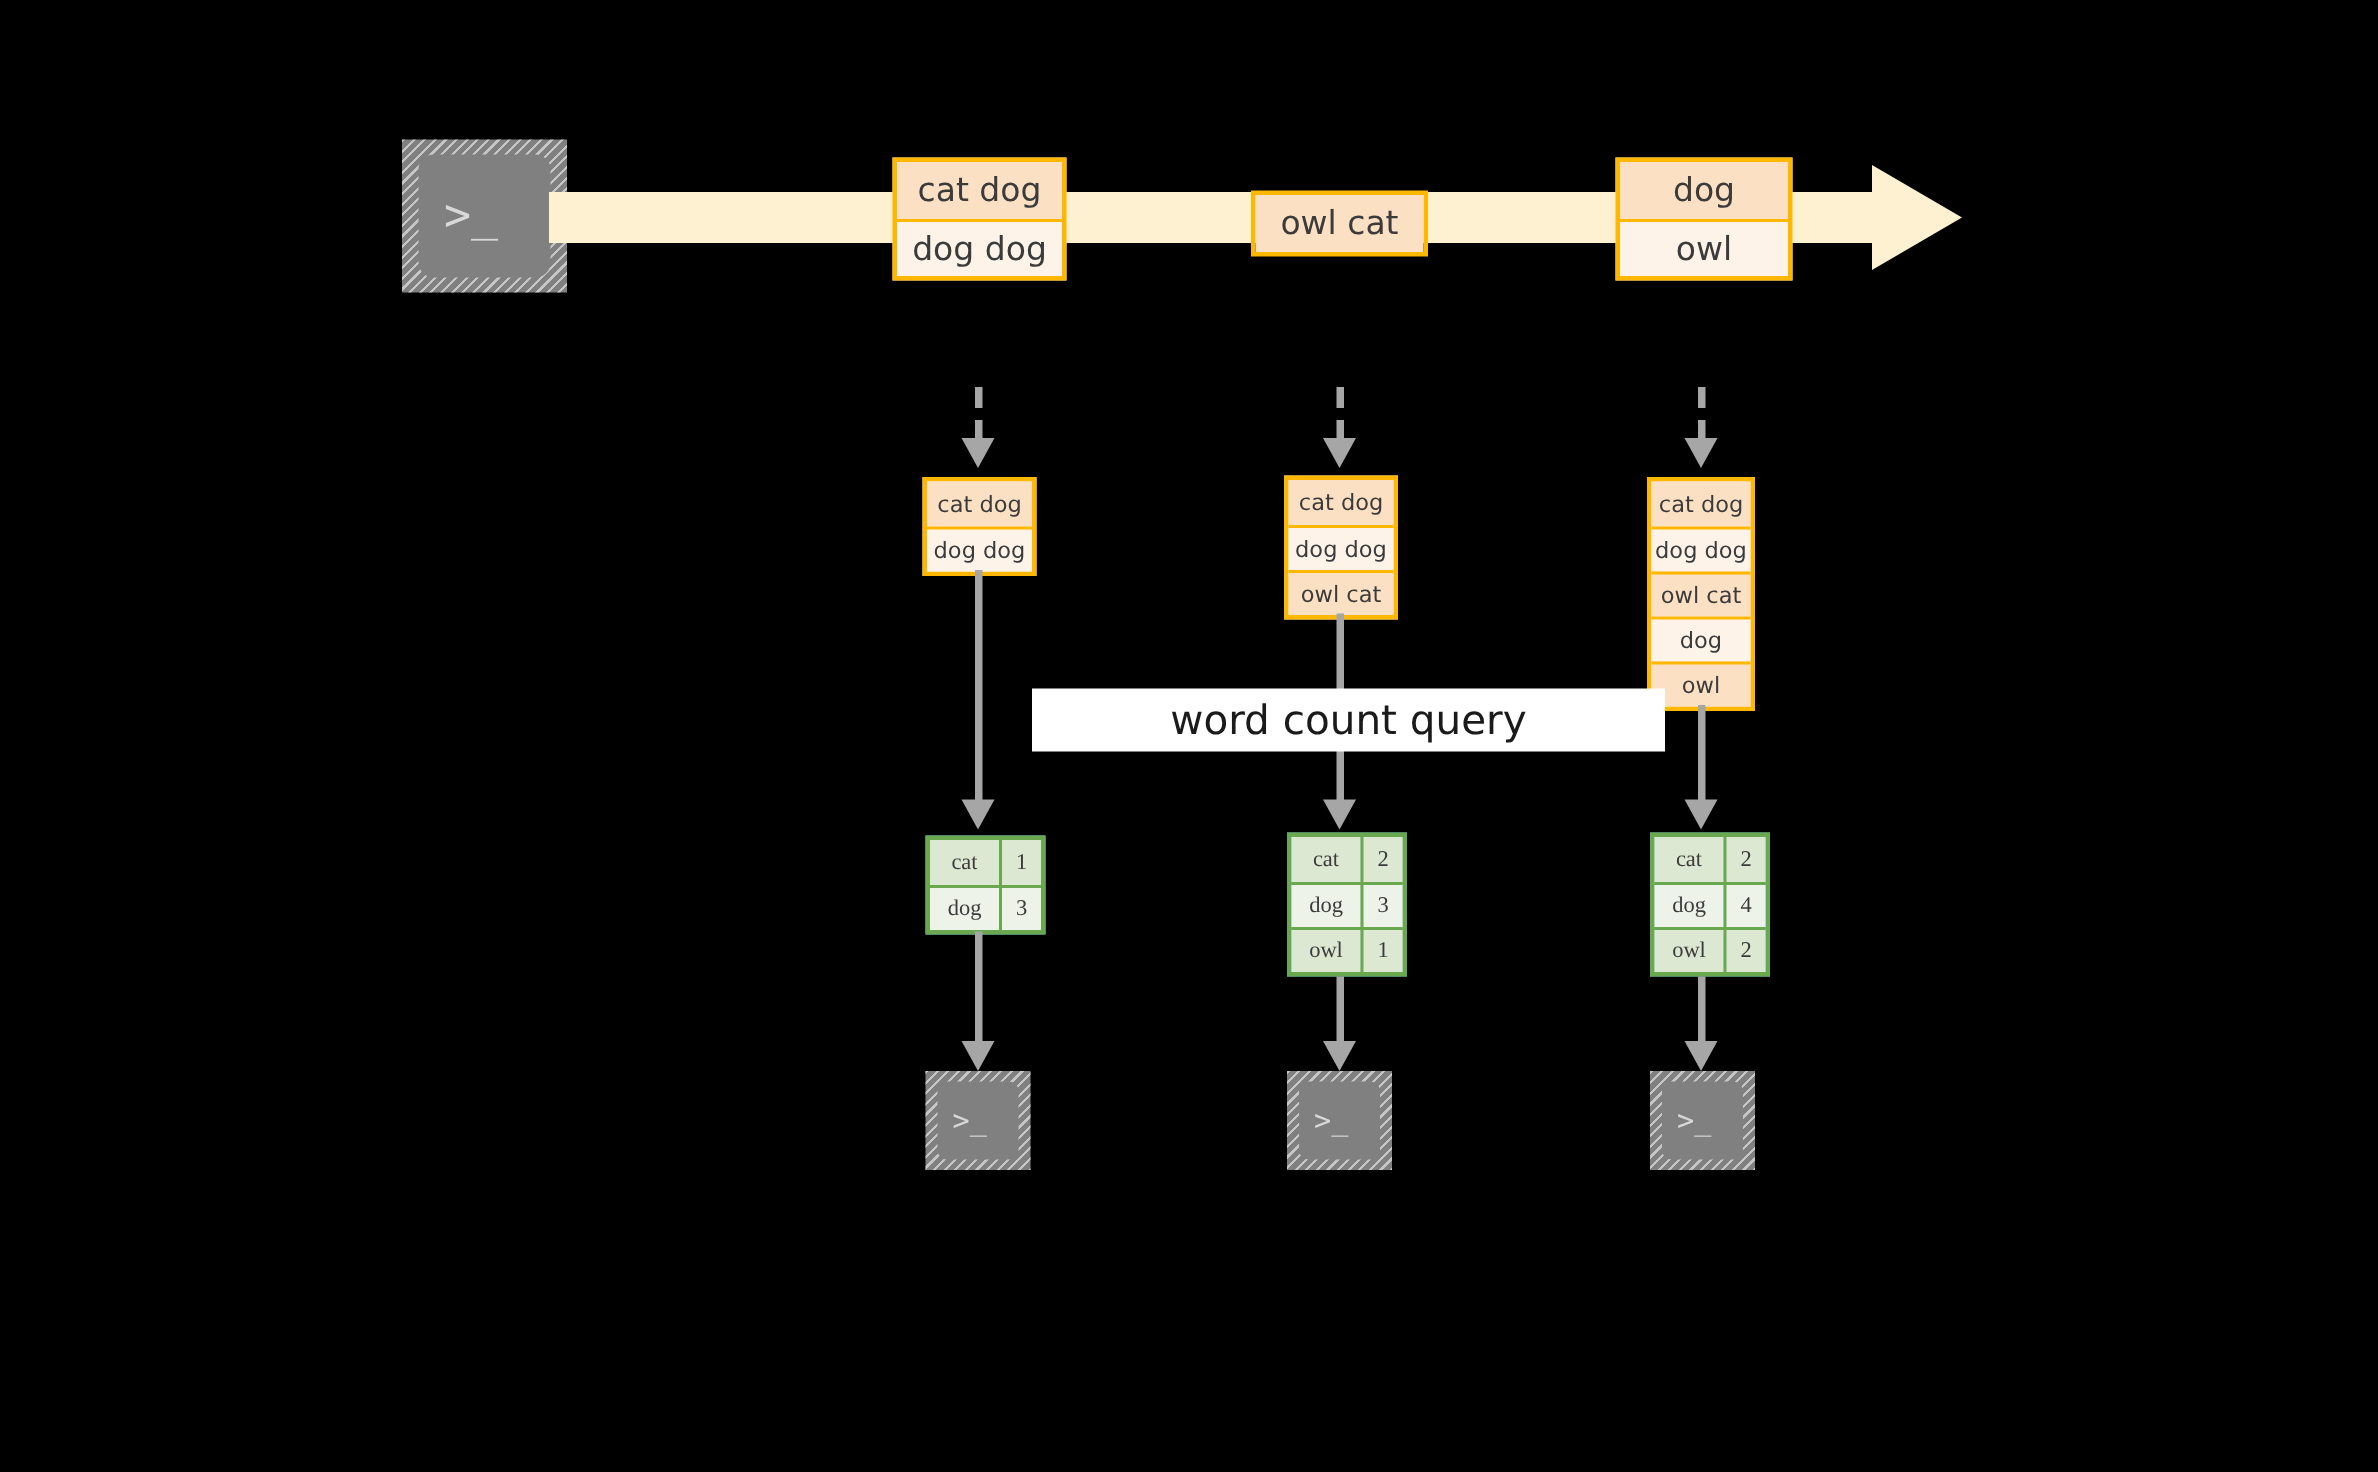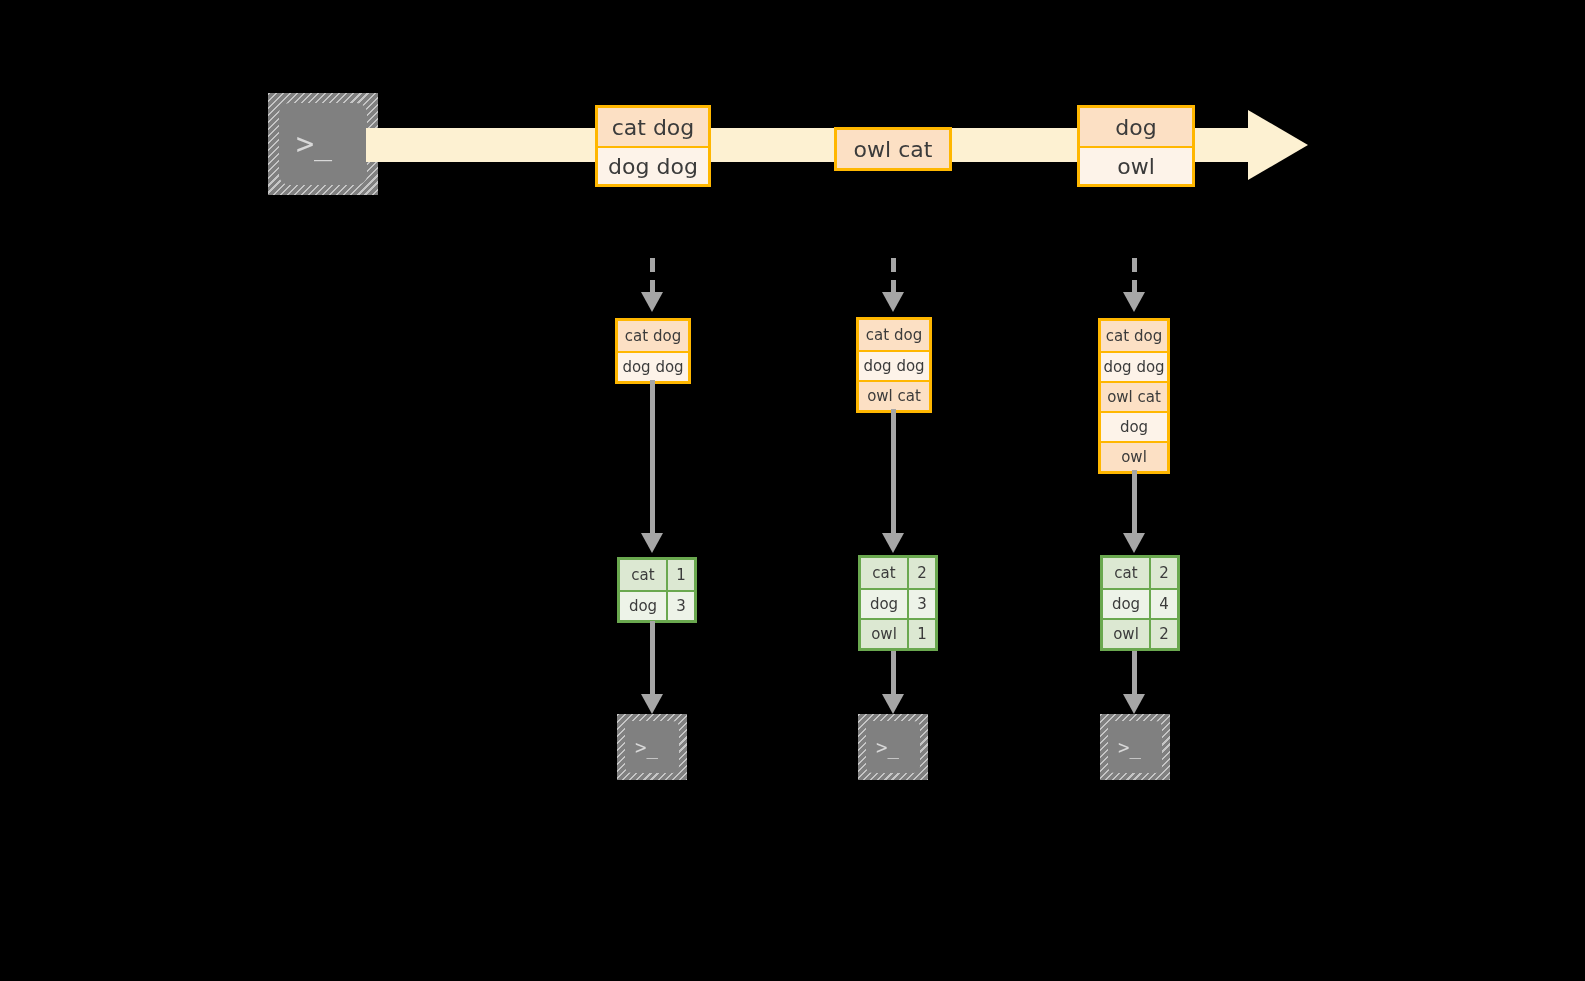--- a/index.html
+++ b/index.html
@@ -108,20 +108,21 @@
   .recbox.m1 { left: 615px; top: 318px; width: 76px; }
   .recbox.m2 { left: 856px; top: 317px; width: 76px; }
   .recbox.m3 { left: 1098px; top: 318px; width: 72px; }
 
   
   .restable {
     position: absolute;
     box-sizing: border-box;
     border: 3px solid #6aa84f;
     background: #7dd3fc;
+    font-family: Liberation Serif, serif;
   }
   .resrow {
     display: flex;
     height: 30px;
     box-sizing: border-box;
   }
   .resrow + .resrow { border-top: 2px solid #6aa84f; }
   .resrow.dark .rescell { background: #dce8d2; }
   .resrow.light .rescell { background: #edf3e8; }
   .rescell {
@@ -237,20 +238,21 @@
 
   <div class="conn" style="left:650px; top:380px; height:165px;"></div>
   <div class="connhead" style="left:641px; top:533px;"></div>
 
   <div class="conn" style="left:891px; top:409px; height:136px;"></div>
   <div class="connhead" style="left:882px; top:533px;"></div>
 
   <div class="conn" style="left:1132px; top:470px; height:75px;"></div>
   <div class="connhead" style="left:1123px; top:533px;"></div>
 
+  <div class="query-label">word count query</div>
 
   <div class="restable r1">
     <div class="resrow dark">
       <div class="rescell word">cat</div>
       <div class="rescell count">1</div>
     </div>
     <div class="resrow light">
       <div class="rescell word">dog</div>
       <div class="rescell count">3</div>
     </div>

